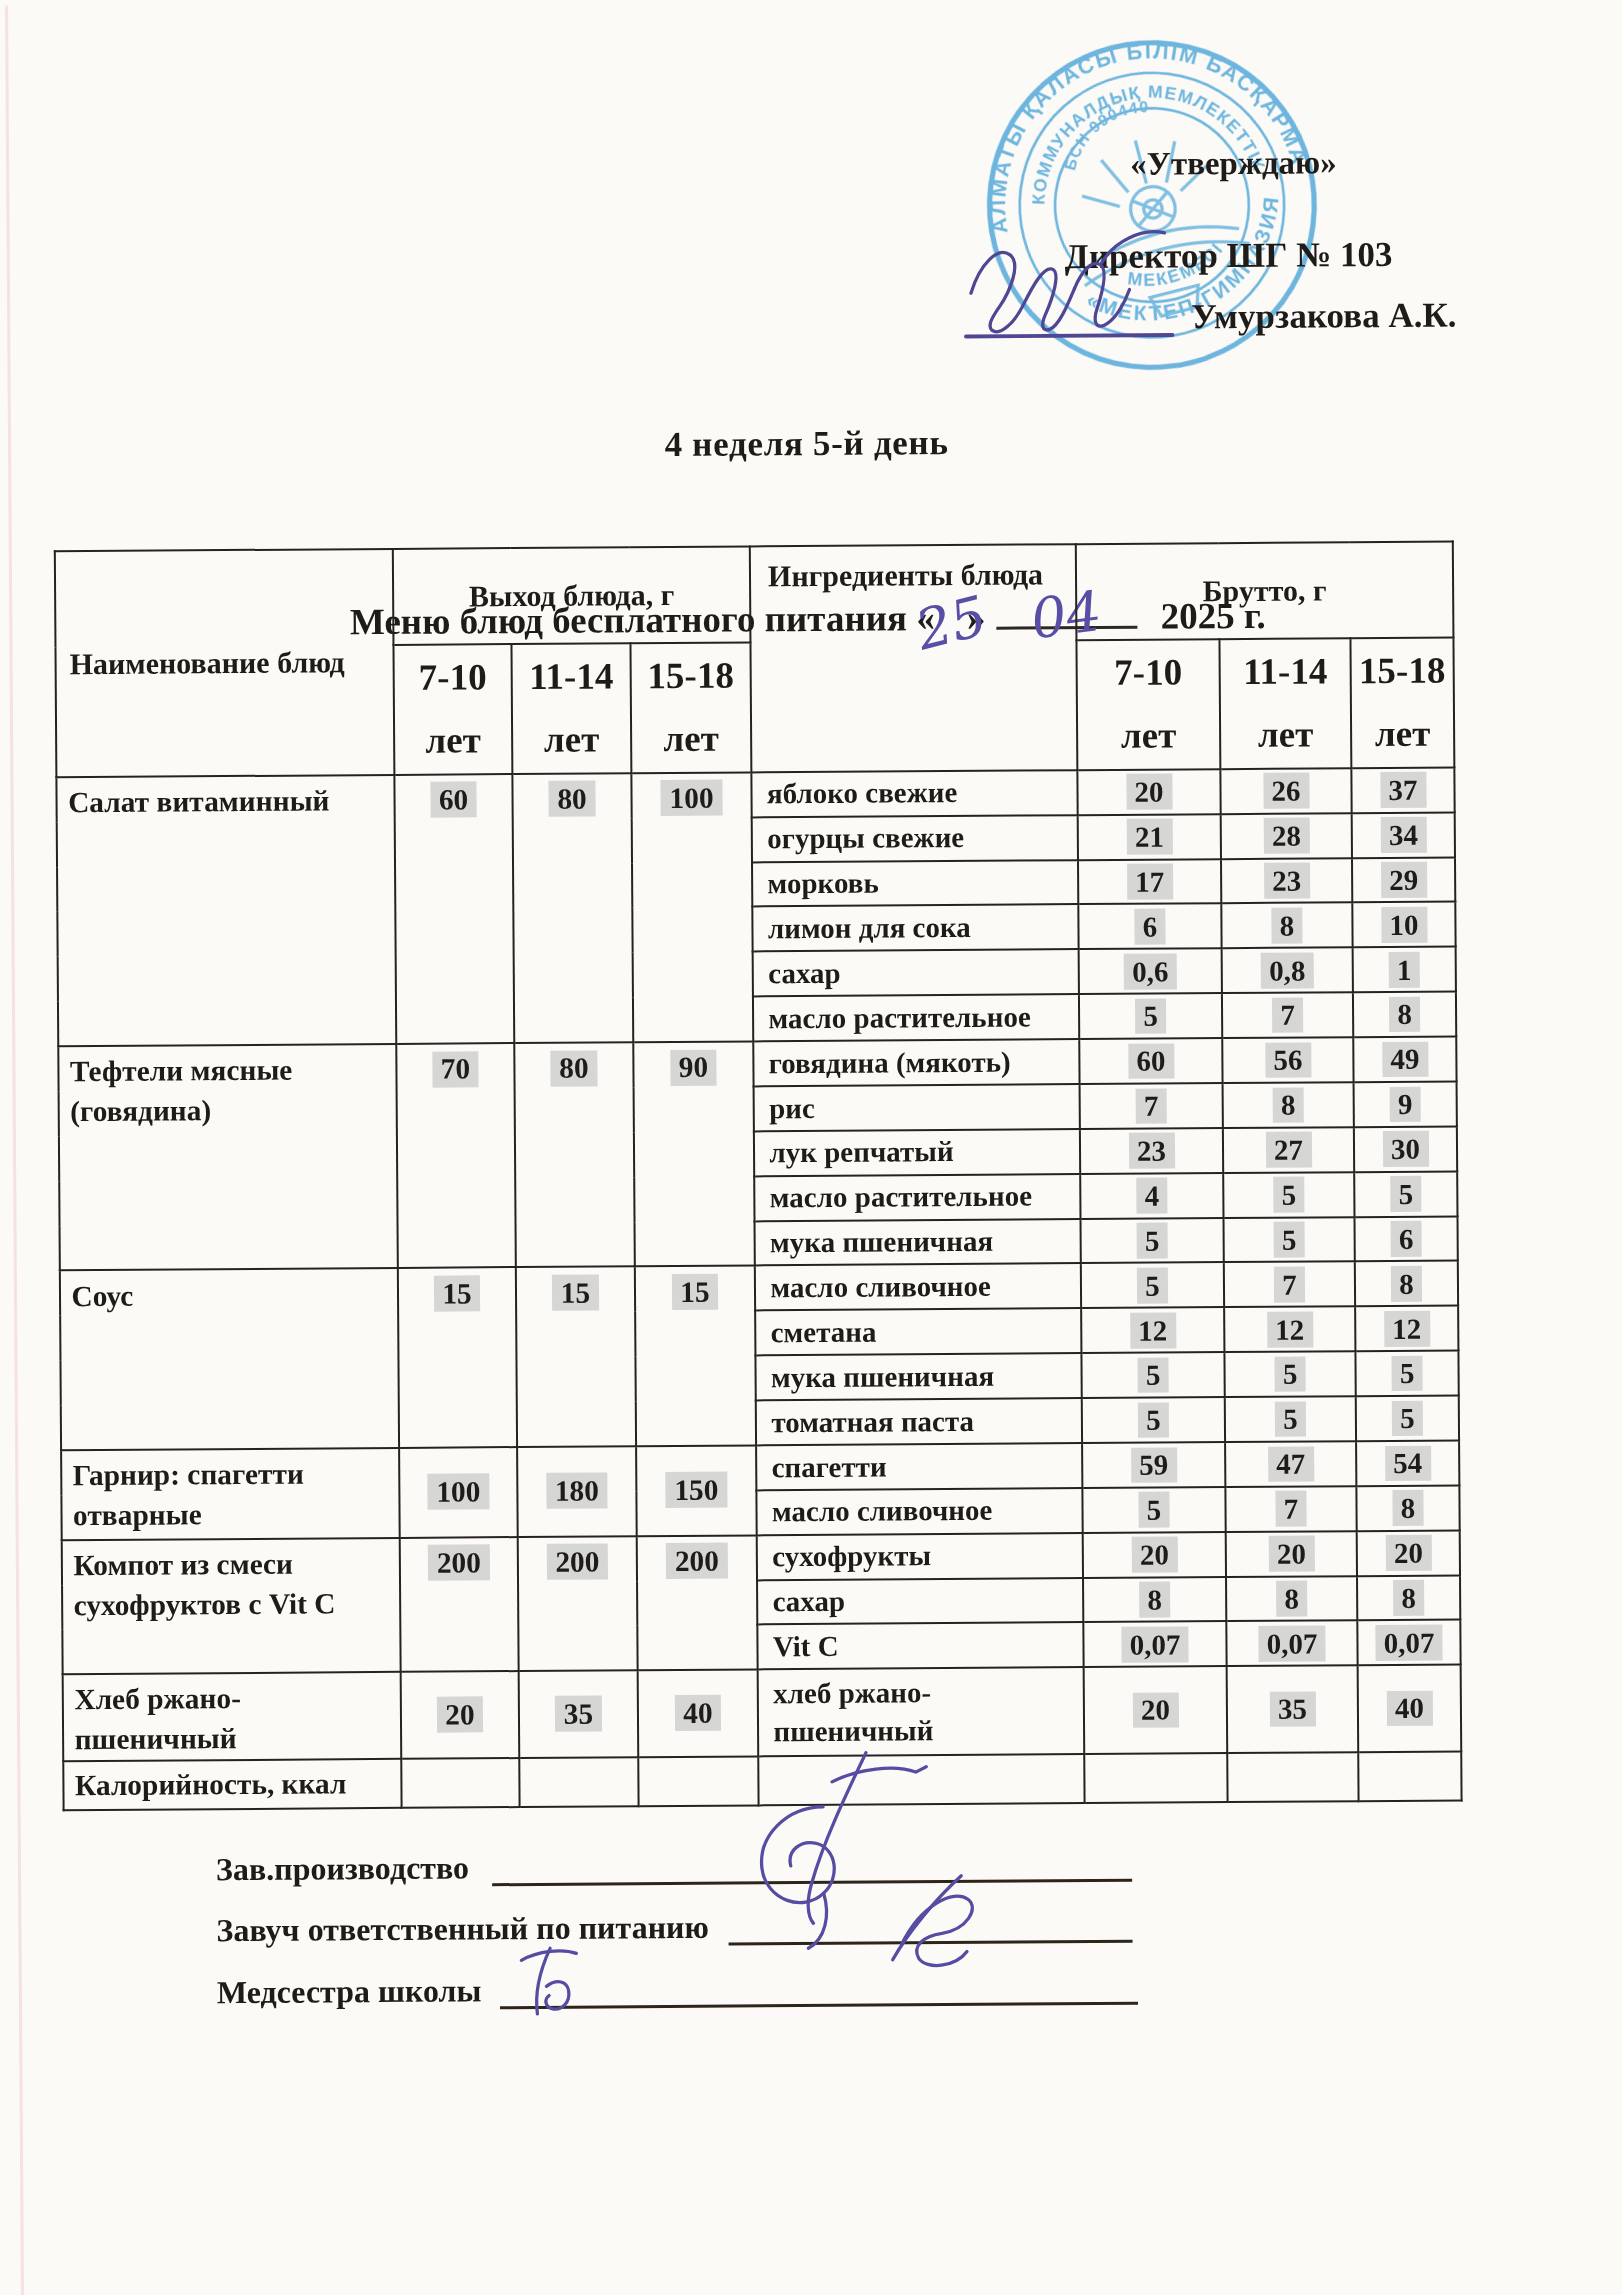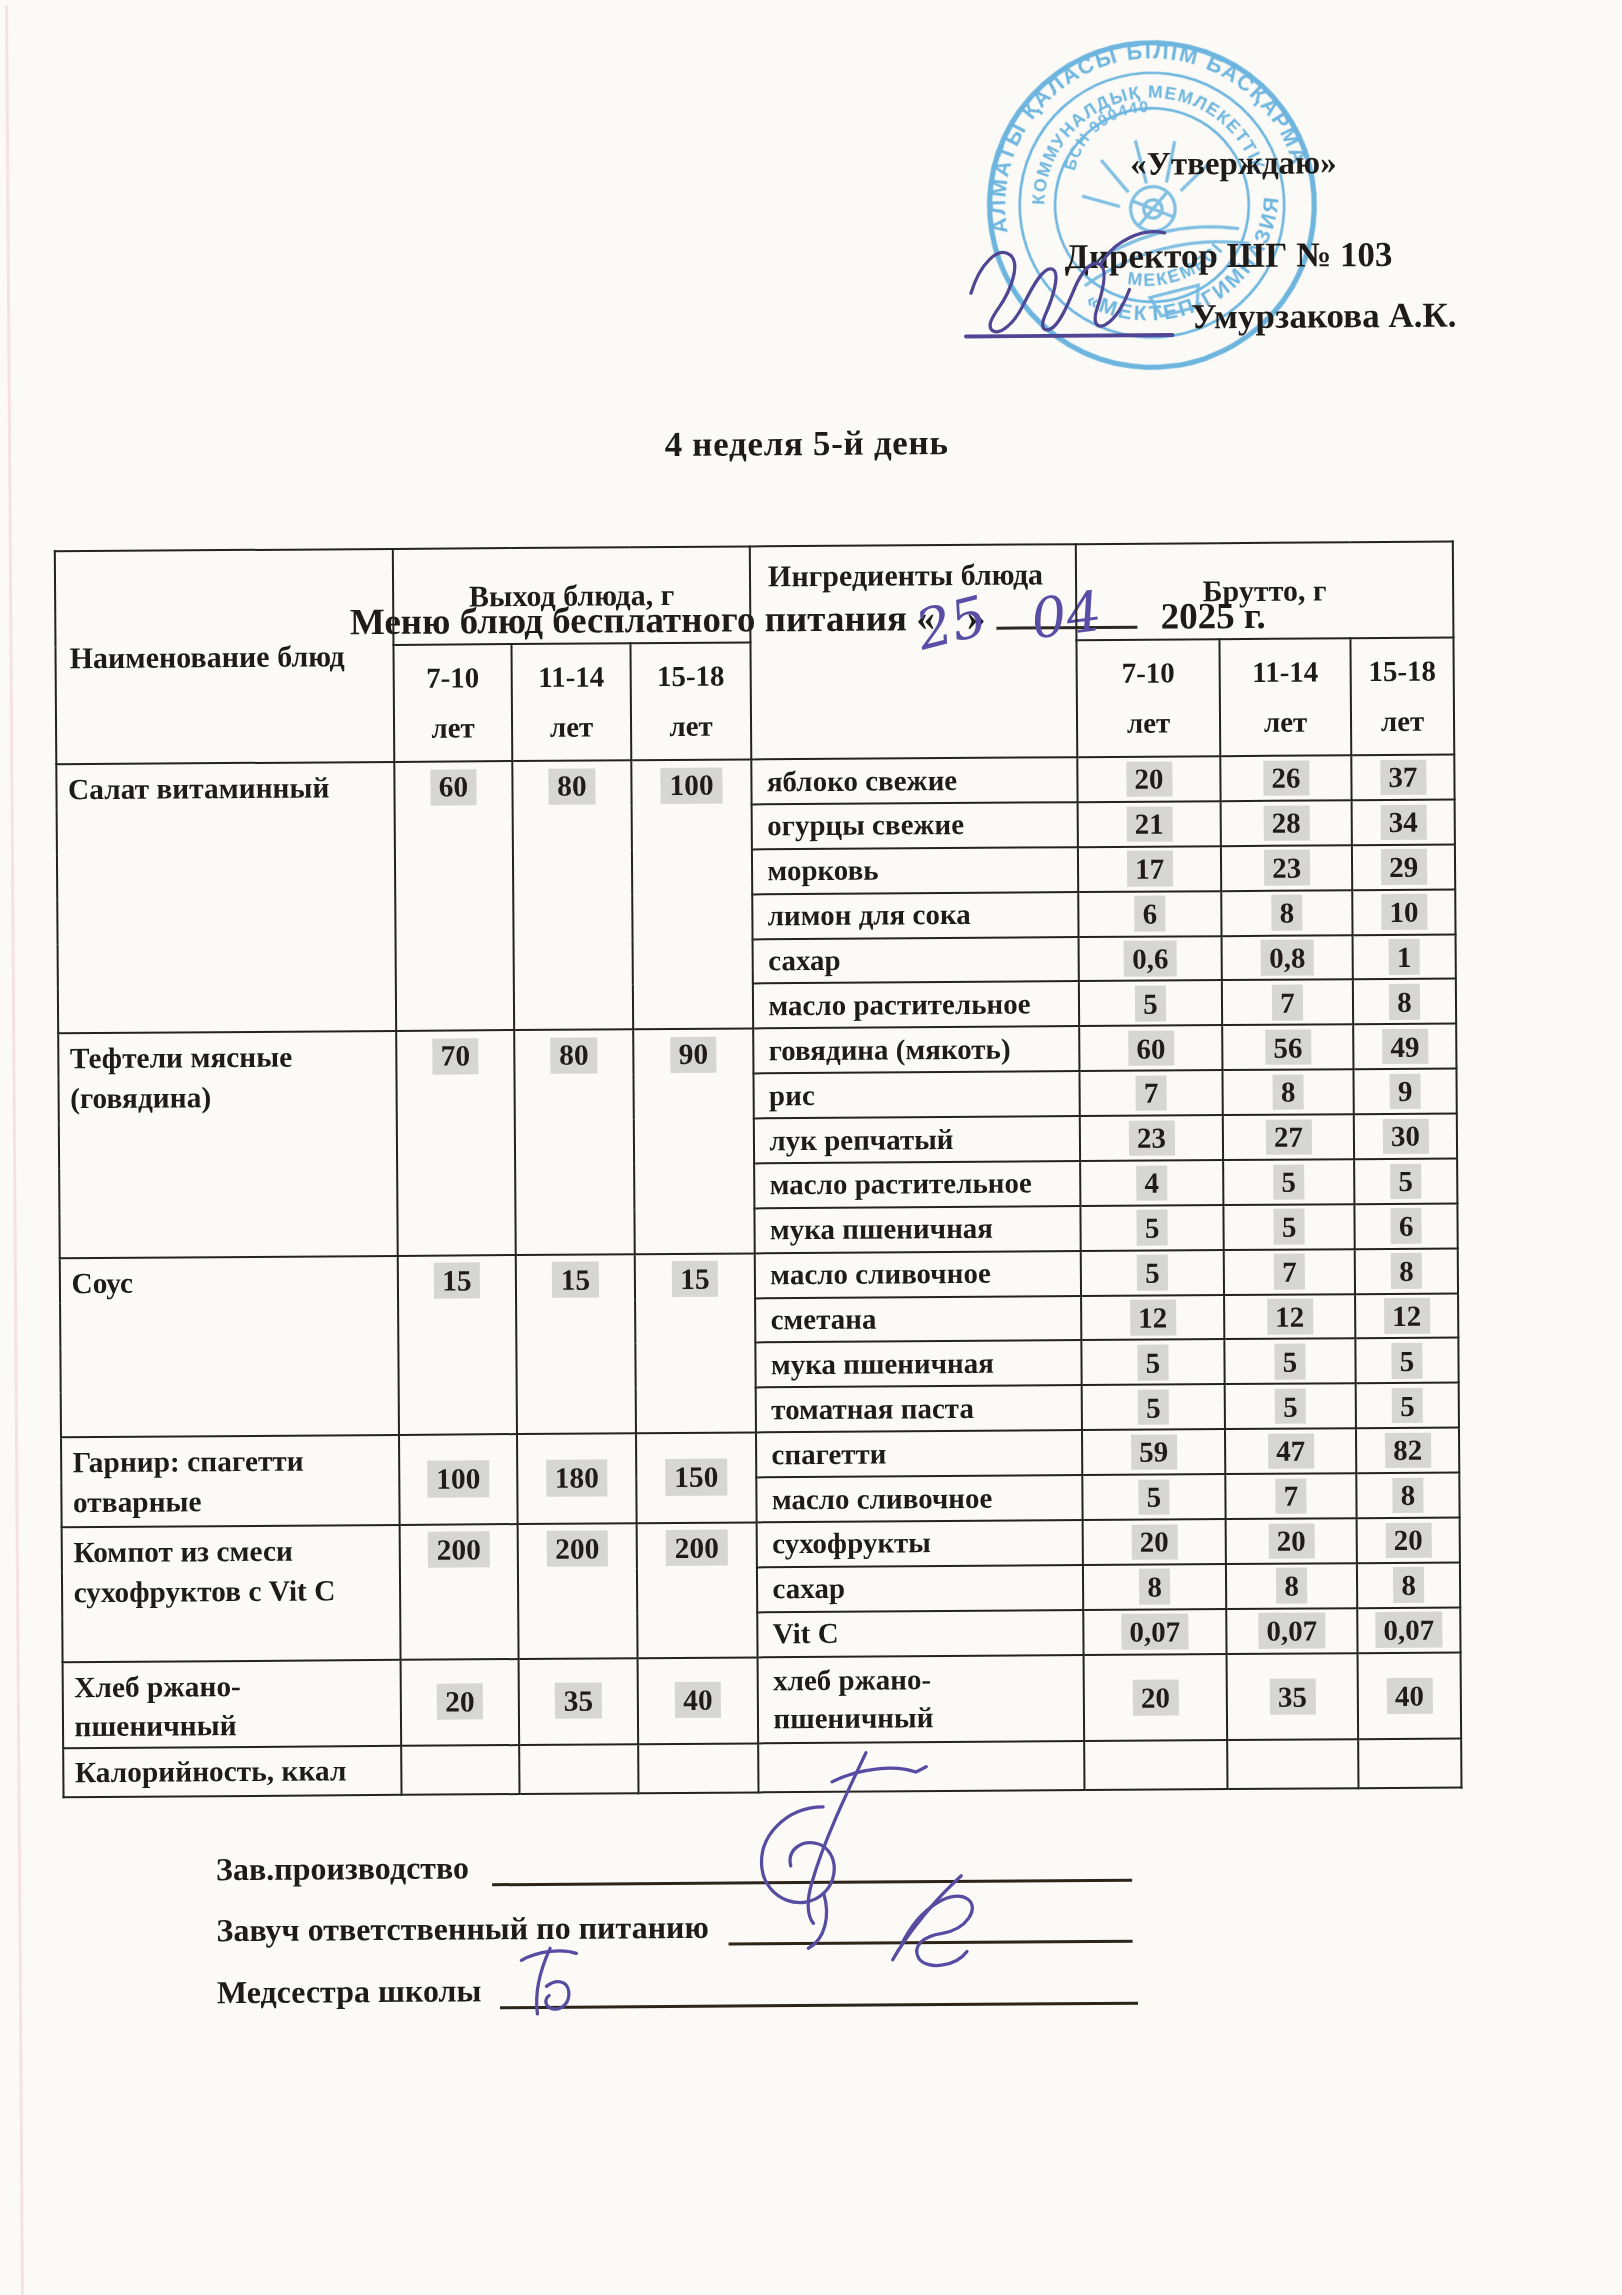--- a/index.html
+++ b/index.html
@@ -36,21 +36,21 @@
   
   table{position:absolute;left:58px;top:545px;border-collapse:collapse;table-layout:fixed;
         background:transparent;}
   td,th{border:2px solid #262220;}
   thead tr.h1 th{height:92px;}
   thead tr.h2 th{height:113px;}
   th{font-size:30px;font-weight:700;}
   th.name{text-align:left;padding-left:13px;vertical-align:middle;}
   th.grp{text-align:center;vertical-align:middle;}
   th.ingh{text-align:left;vertical-align:top;padding:11.8px 0 0 17px;}
-  th.age{font-size:29px;text-align:center;vertical-align:middle;white-space:pre-line;line-height:1.7;}
+  th.age{font-size:37px;text-align:center;vertical-align:middle;white-space:pre-line;line-height:1.7;}
   tr.ingrow{height:41px;}
   tr.foot td{height:42px;}
   td.dish{vertical-align:top;text-align:left;padding:5.2px 3.9px 0 10.5px;font-size:29.4px;
           white-space:pre-line;line-height:1.35;}
   td.out{vertical-align:top;text-align:center;padding-top:6.5px;font-size:29.4px;}
   td.out.mid{vertical-align:middle;padding-top:0;}
   td.ing{text-align:left;padding:2.6px 2.6px 2.6px 14.4px;font-size:29px;white-space:pre-line;line-height:1.3;}
   td.val{text-align:center;font-size:29px;}
   td.flabel{text-align:left;padding-left:10.5px;font-size:29.4px;}
   .hl{background:#d6d6d5;padding:0.7px 8.5px;display:inline-block;line-height:1.18;}
@@ -272,21 +272,21 @@
         </tr>
         <tr class="ingrow">
           <td class="dish" rowspan="2">Гарнир: спагетти
 отварные</td>
           <td class="out mid" rowspan="2"><span class="hl">100</span></td>
           <td class="out mid" rowspan="2"><span class="hl">180</span></td>
           <td class="out mid" rowspan="2"><span class="hl">150</span></td>
           <td class="ing">спагетти</td>
           <td class="val"><span class="hl">59</span></td>
           <td class="val"><span class="hl">47</span></td>
-          <td class="val"><span class="hl">82</span></td>
+          <td class="val"><span class="hl">54</span></td>
         </tr>
         <tr class="ingrow">
           <td class="ing">масло сливочное</td>
           <td class="val"><span class="hl">5</span></td>
           <td class="val"><span class="hl">7</span></td>
           <td class="val"><span class="hl">8</span></td>
         </tr>
         <tr class="ingrow">
           <td class="dish" rowspan="3">Компот из смеси
 сухофруктов с Vit C</td>

